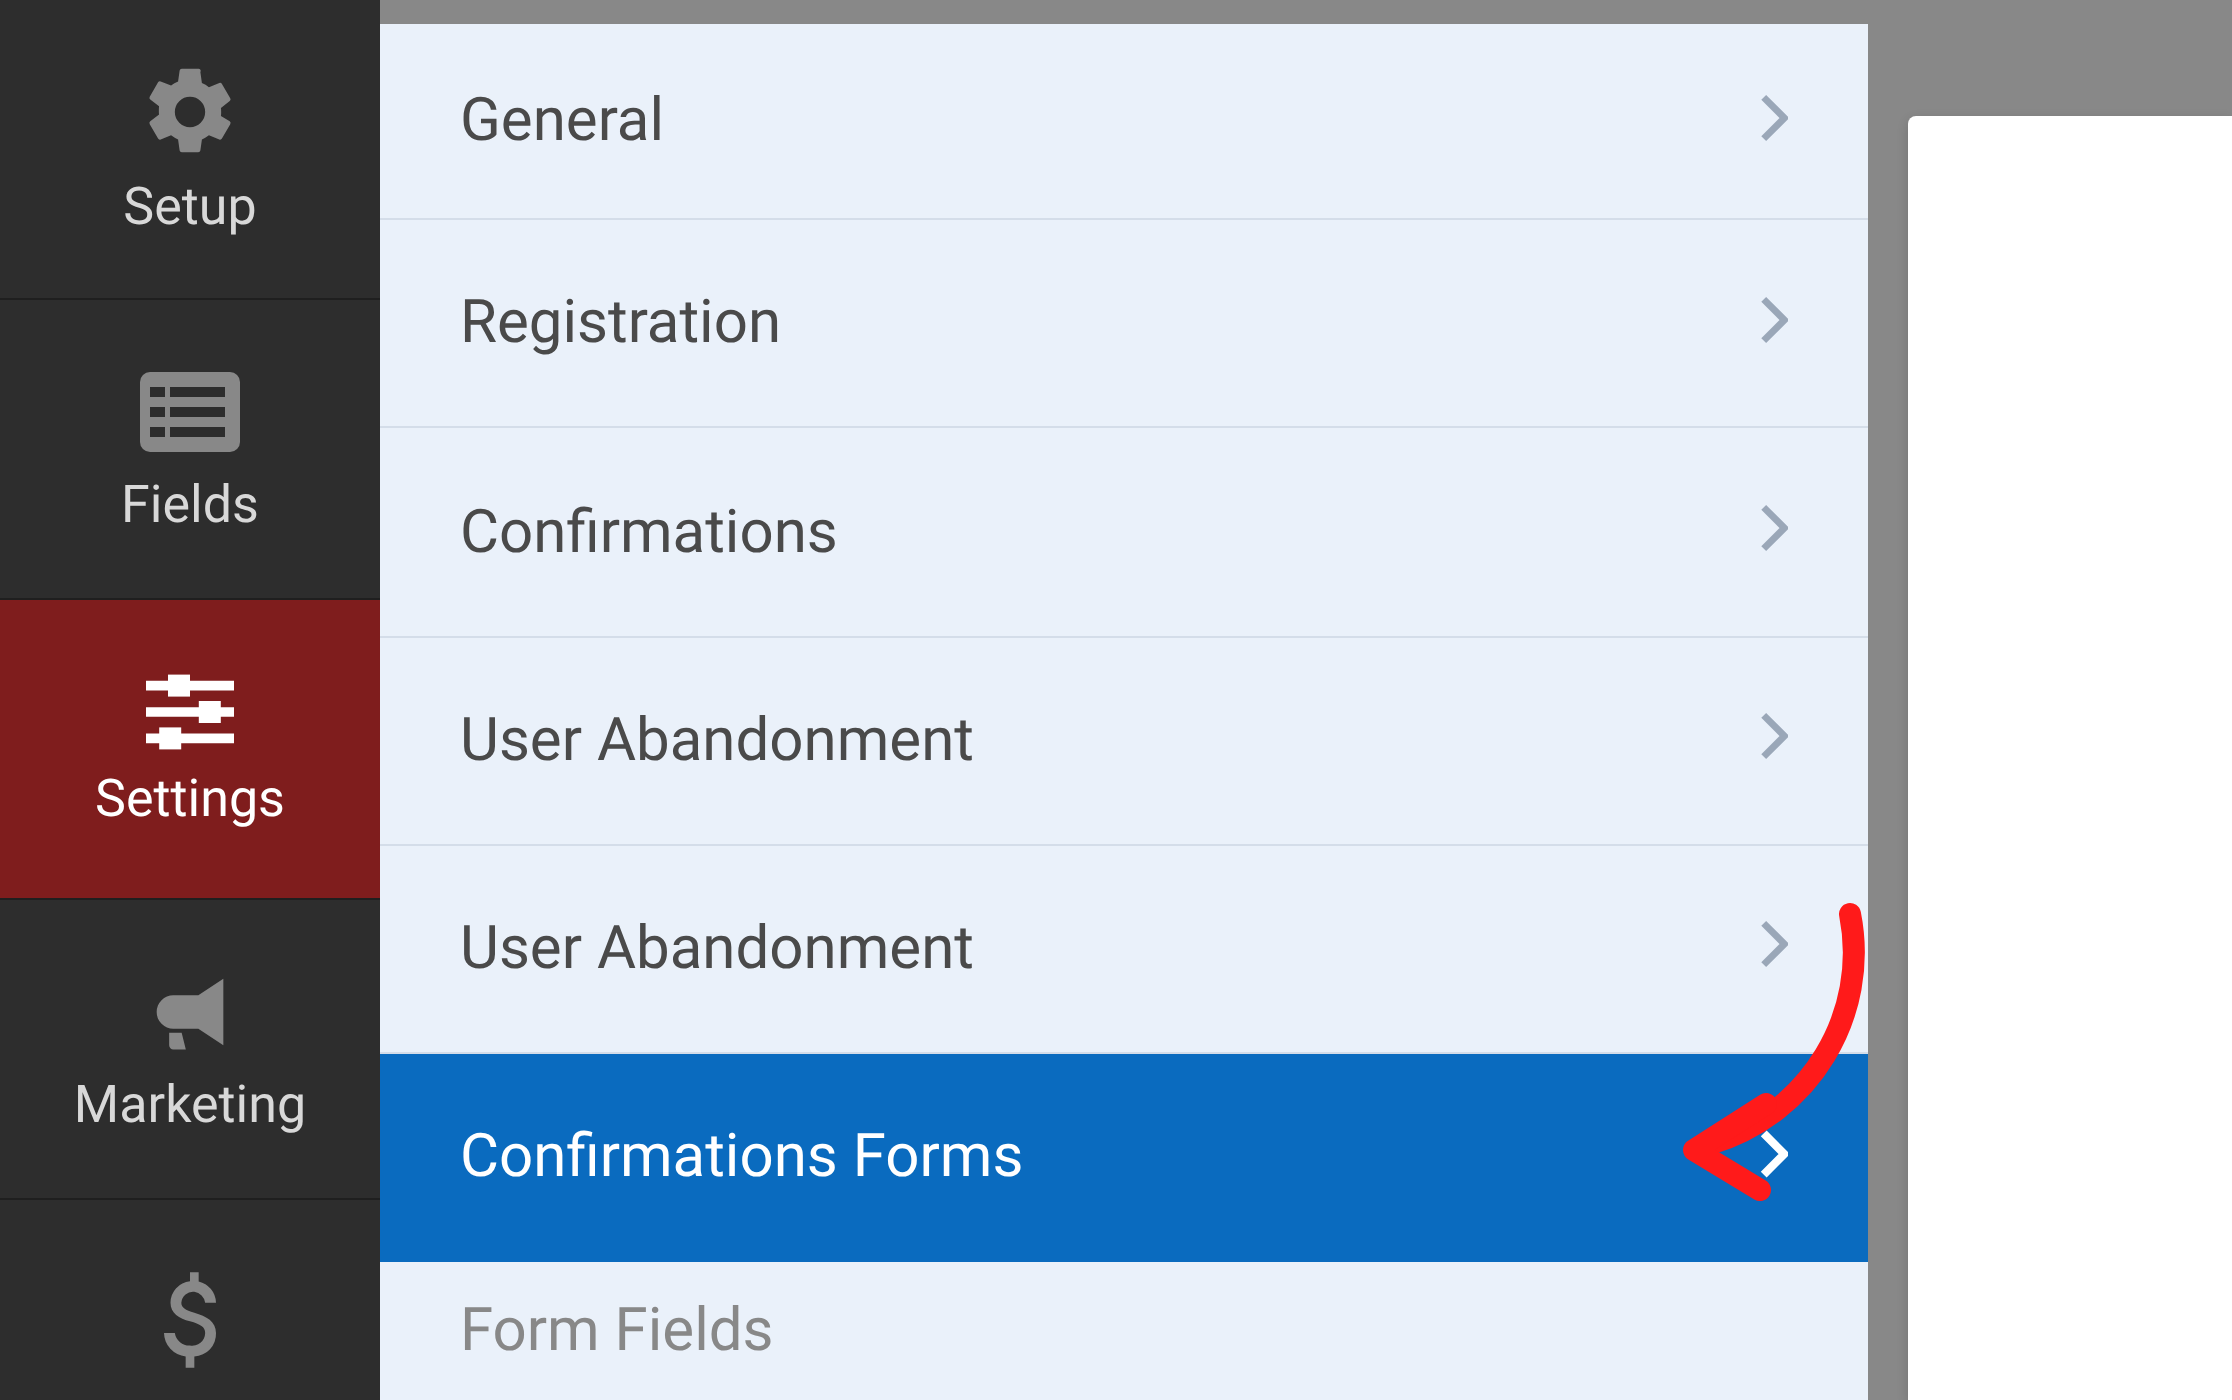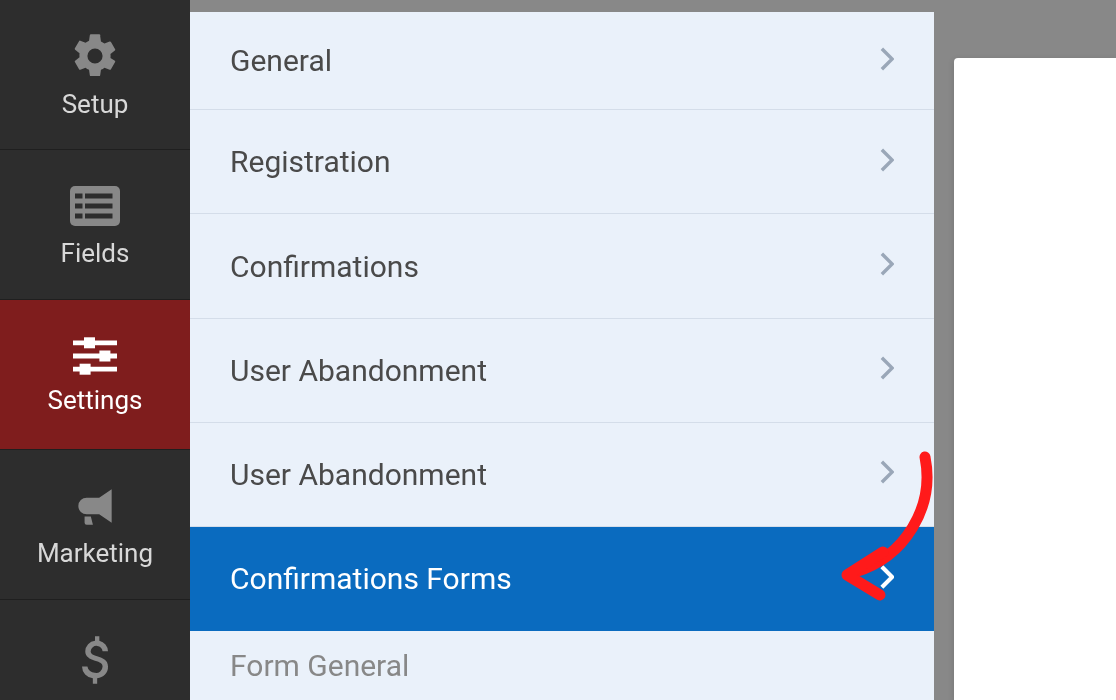--- a/index.html
+++ b/index.html
@@ -147,21 +147,21 @@
     <div class="row selected">
       <span class="row-label">Confirmations Forms</span>
       <span class="chev">
         <svg width="14" height="24" viewBox="0 0 8 14" fill="none" stroke="currentColor" stroke-width="2.4">
             <polyline points="1,1 7,7 1,13"></polyline>
           </svg>
       </span>
     </div>
 
     <div class="row partial">
-      <span class="row-label">Form General</span>
+      <span class="row-label">Form Fields</span>
     </div>
 
     <div class="arrow-anno">
       <svg width="140" height="160" viewBox="0 0 140 160">
         <path d="M100 10 C 110 60, 80 110, 30 125" stroke="#ff1a1a" stroke-width="11" fill="none" stroke-linecap="round"></path>
         <path d="M58 105 L 22 128 L 55 148" stroke="#ff1a1a" stroke-width="11" fill="none" stroke-linecap="round" stroke-linejoin="round"></path>
       </svg>
     </div>
 
   </div>

